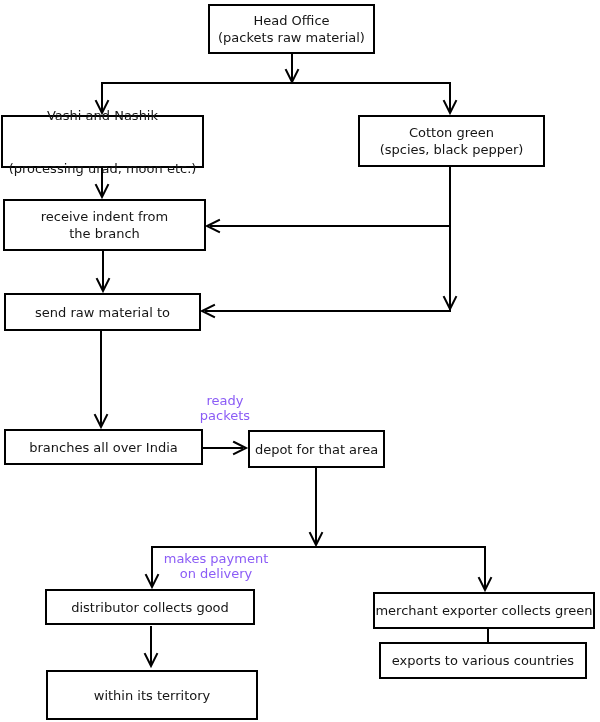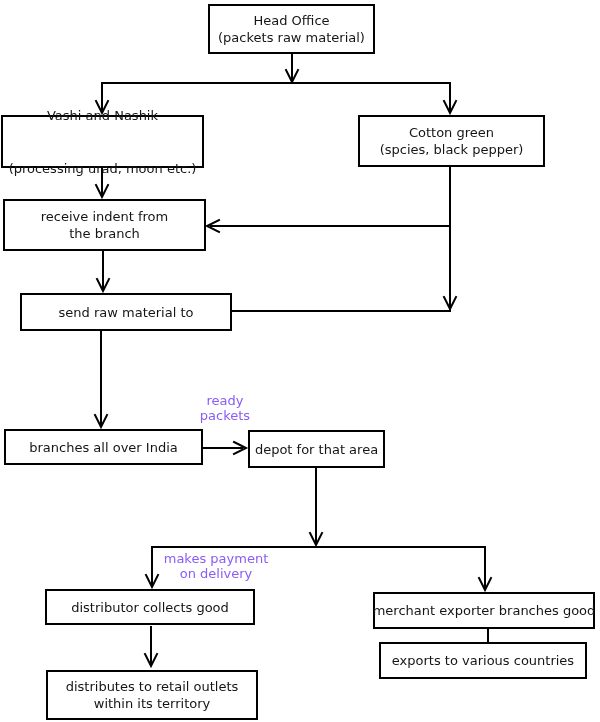--- a/index.html
+++ b/index.html
@@ -46,21 +46,21 @@
     color: #8b5cf6;
     white-space: nowrap;
   }
   .flabel span { display: block; }
 
   
   #b-head        { left: 208px; top:   4px; width: 167px; height: 50px; }
   #b-vashi       { left:   1px; top: 115px; width: 203px; height: 53px; gap: 36px; }
   #b-cotton      { left: 358px; top: 115px; width: 187px; height: 52px; }
   #b-receive     { left:   3px; top: 199px; width: 203px; height: 52px; }
-  #b-send        { left:   20px; top: 293px; width: 212px; height: 38px; }
+  #b-send        { left:   4px; top: 293px; width: 197px; height: 38px; }
   #b-branches    { left:   4px; top: 429px; width: 199px; height: 36px; }
   #b-depot       { left: 248px; top: 430px; width: 137px; height: 38px; }
   #b-distributor { left:  45px; top: 589px; width: 210px; height: 36px; }
   #b-merchant    { left: 373px; top: 592px; width: 222px; height: 37px; }
   #b-retail      { left:  46px; top: 670px; width: 212px; height: 50px; }
   #b-exports     { left: 379px; top: 642px; width: 208px; height: 37px; }
 
   
   #l-ready   { left: 185px; top: 393px; width: 80px;  }
   #l-payment { left: 158px; top: 551px; width: 116px; }
@@ -154,25 +154,24 @@
 
   <div class="box" id="b-depot">
     <span>depot for that area</span>
   </div>
 
   <div class="box" id="b-distributor">
     <span>distributor collects good</span>
   </div>
 
   <div class="box" id="b-merchant">
-    <span>merchant exporter branches good</span>
+    <span>merchant exporter collects green</span>
   </div>
 
   <div class="box" id="b-retail">
-    <span>distributes to retail outlets</span>
     <span>within its territory</span>
   </div>
 
   <div class="box" id="b-exports">
     <span>exports to various countries</span>
   </div>
 
   <div class="flabel" id="l-ready">
     <span>ready</span>
     <span>packets</span>

